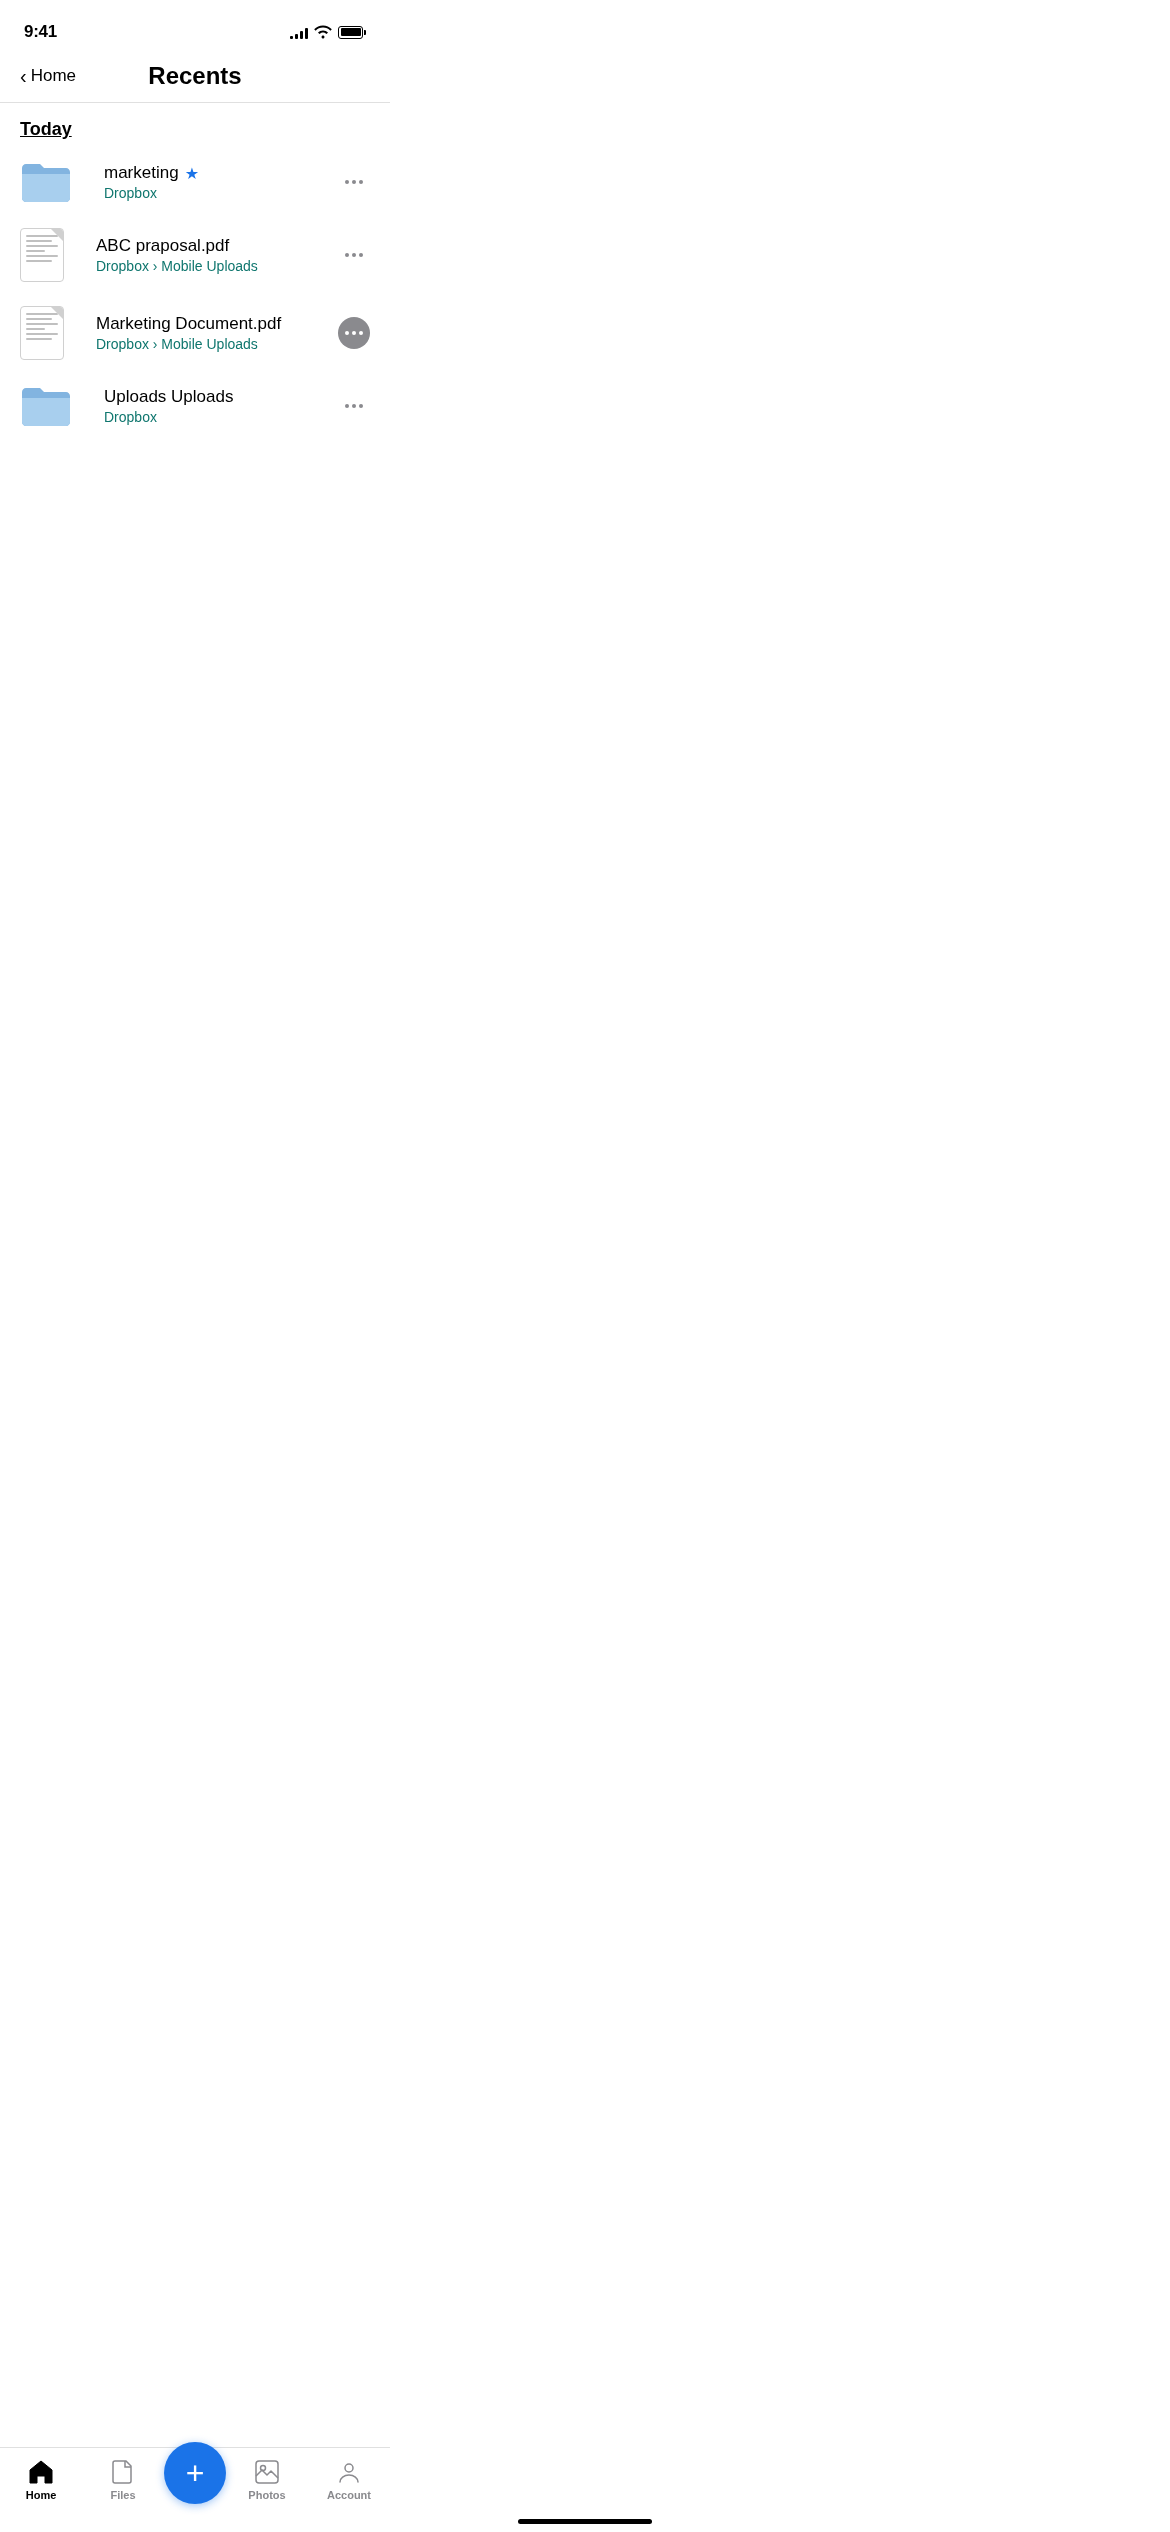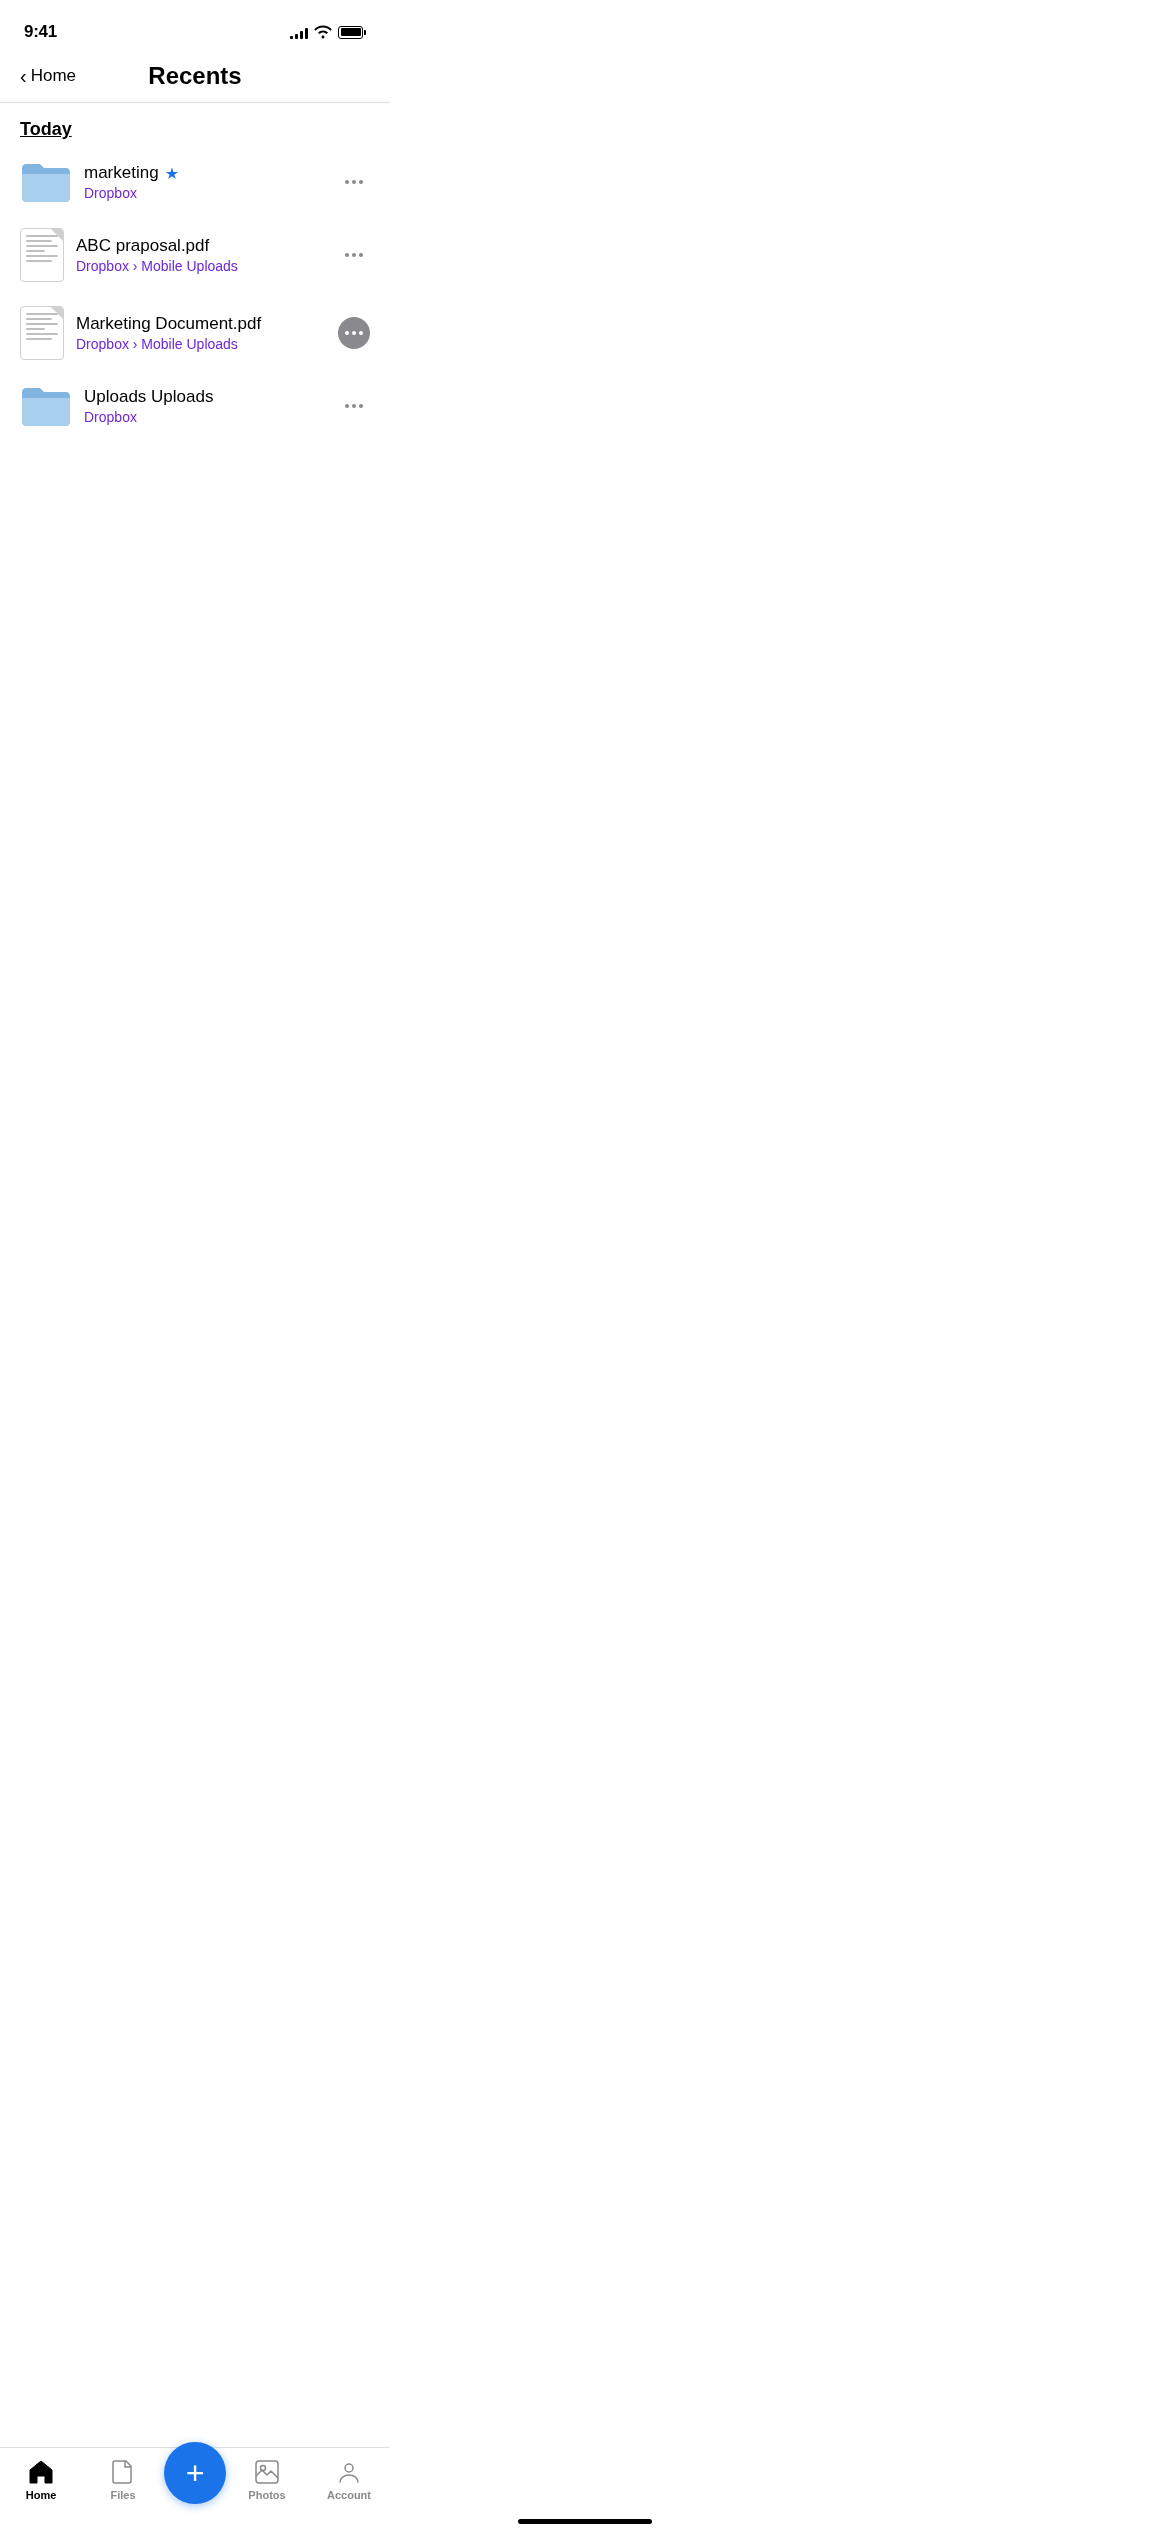--- a/index.html
+++ b/index.html
@@ -148,21 +148,21 @@
 
     
     .file-list {
       padding: 0;
     }
 
     .file-item {
       display: flex;
       align-items: center;
       padding: 12px 20px;
-      gap: 12px;
+      gap: 32px;
       cursor: pointer;
     }
 
     .file-icon {
       flex-shrink: 0;
       display: flex;
       align-items: center;
       justify-content: center;
     }
 
@@ -229,21 +229,21 @@
       gap: 6px;
     }
 
     .star-icon {
       color: #1a73e8;
       font-size: 16px;
     }
 
     .file-path {
       font-size: 14px;
-      color: #6d28d9;
+      color: #0f766e;
       margin-top: 2px;
       white-space: nowrap;
       overflow: hidden;
       text-overflow: ellipsis;
     }
 
     .more-button {
       flex-shrink: 0;
       width: 32px;
       height: 32px;

